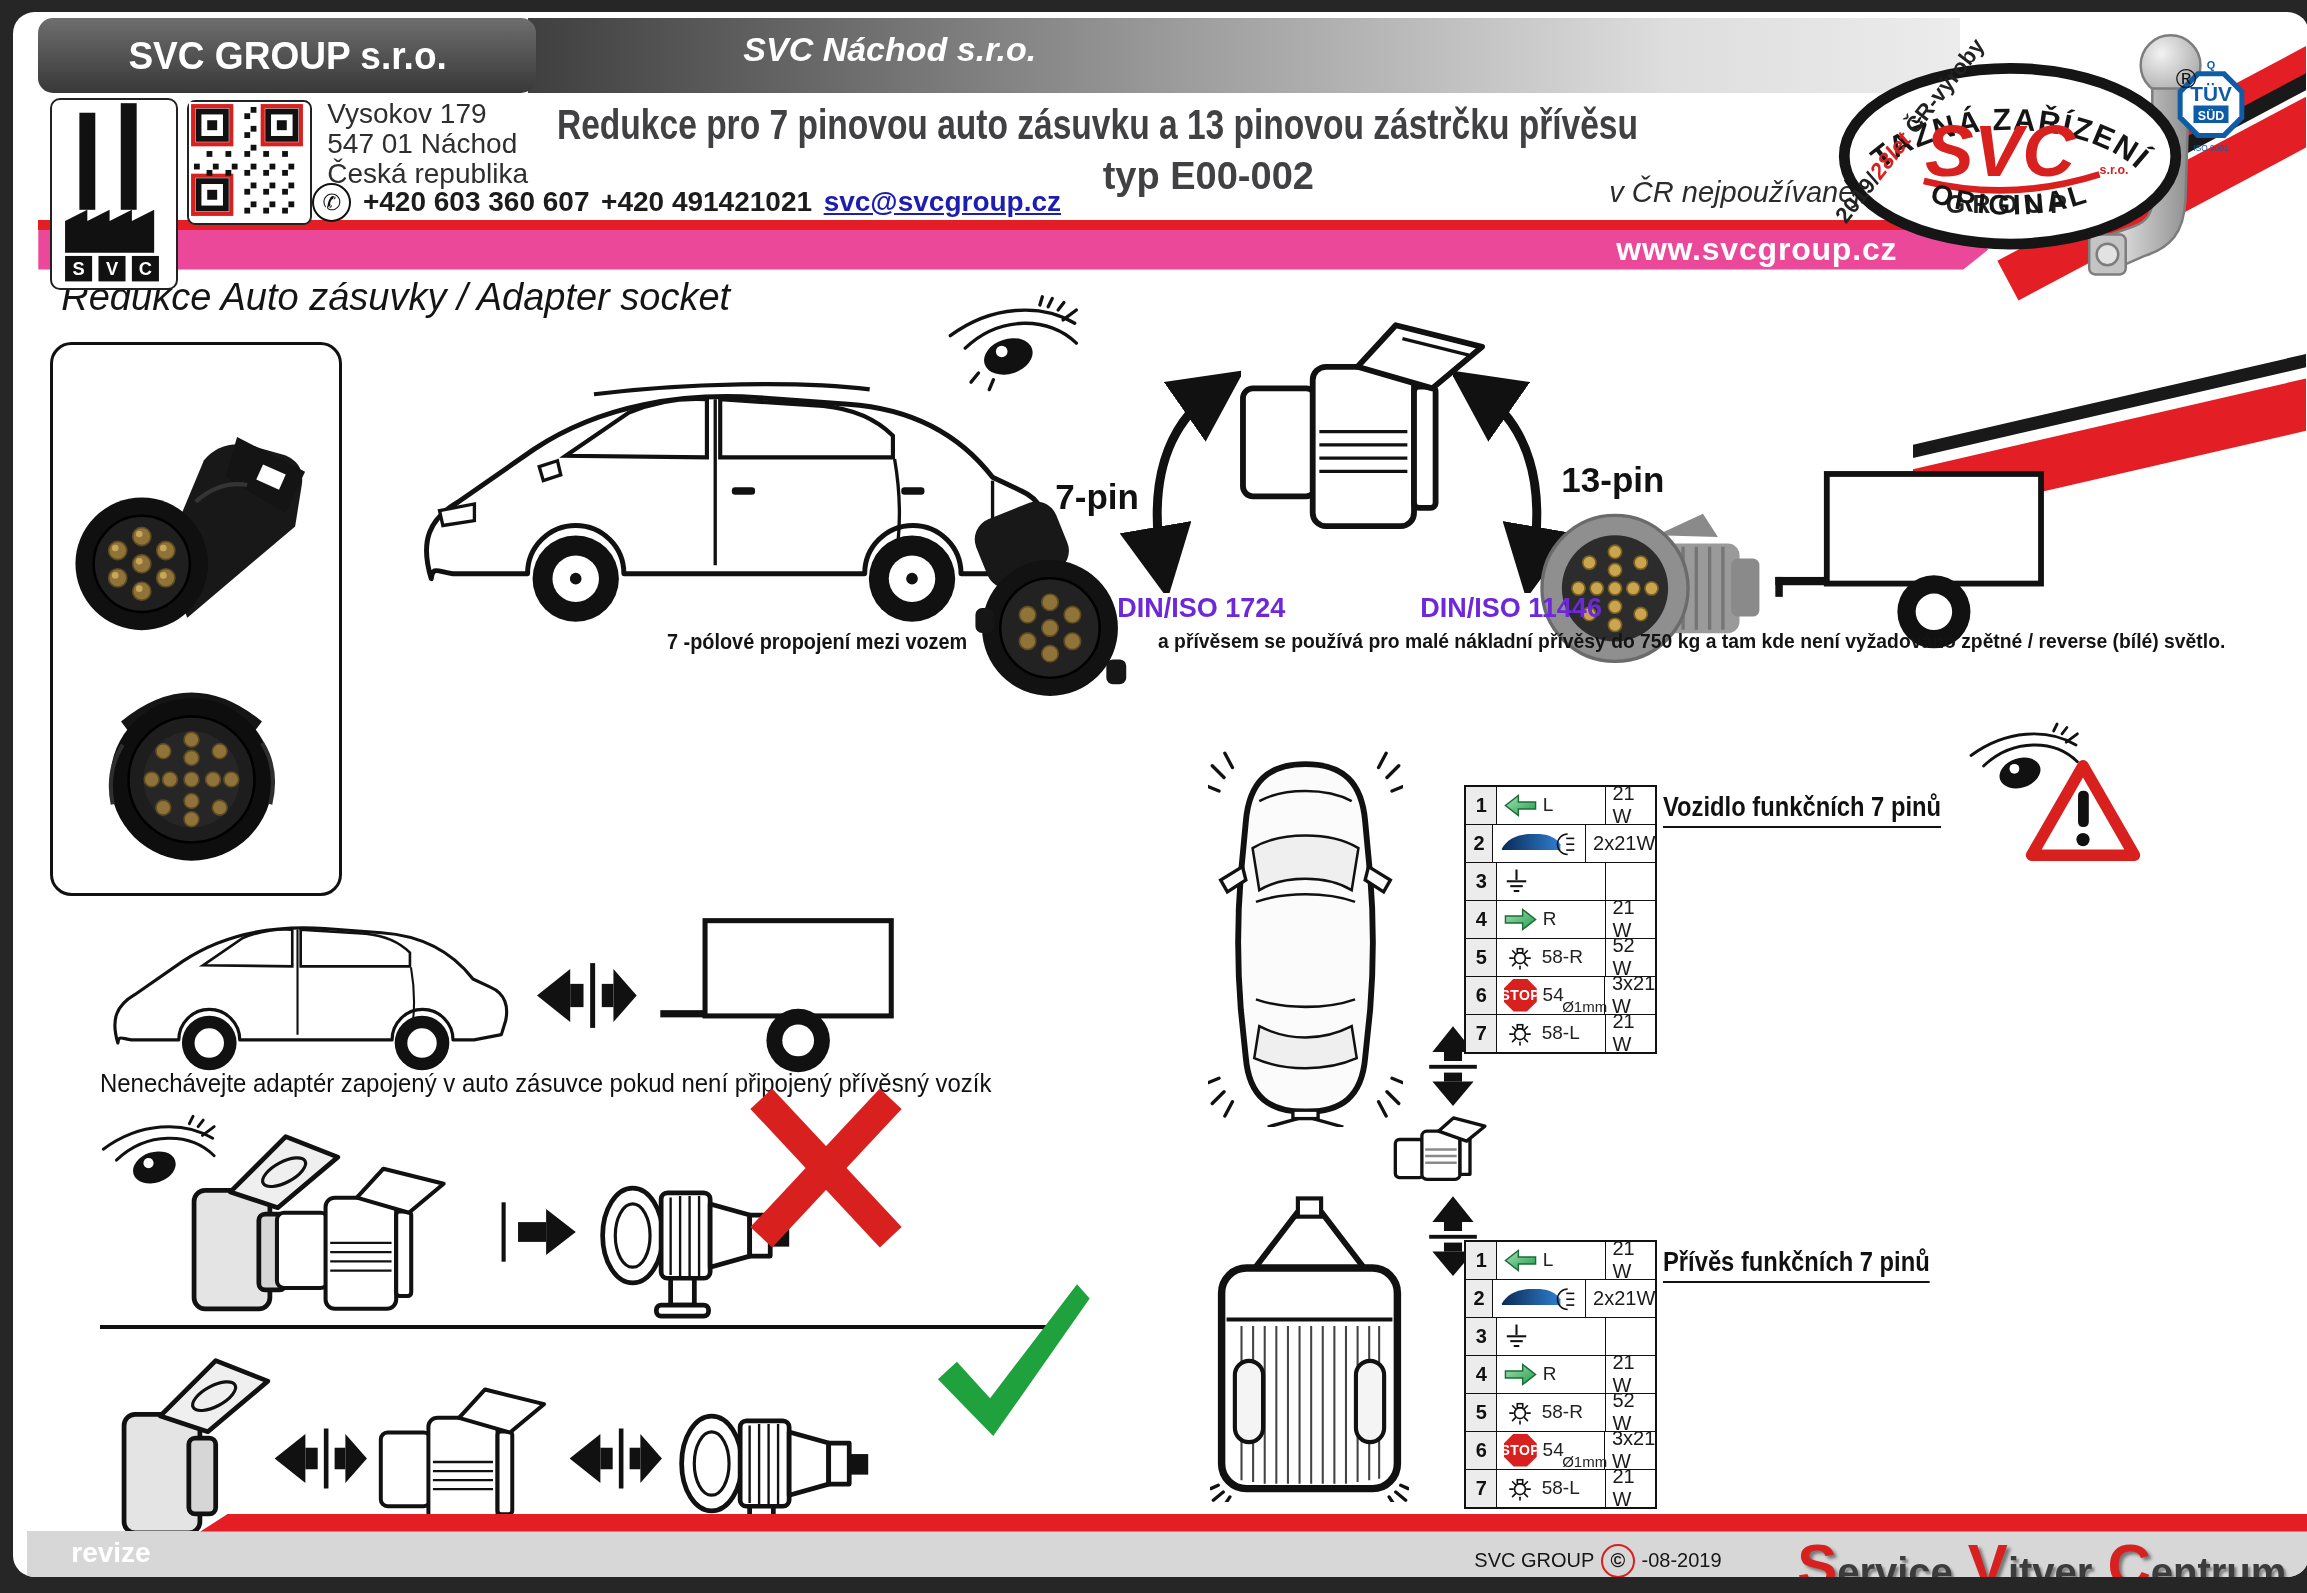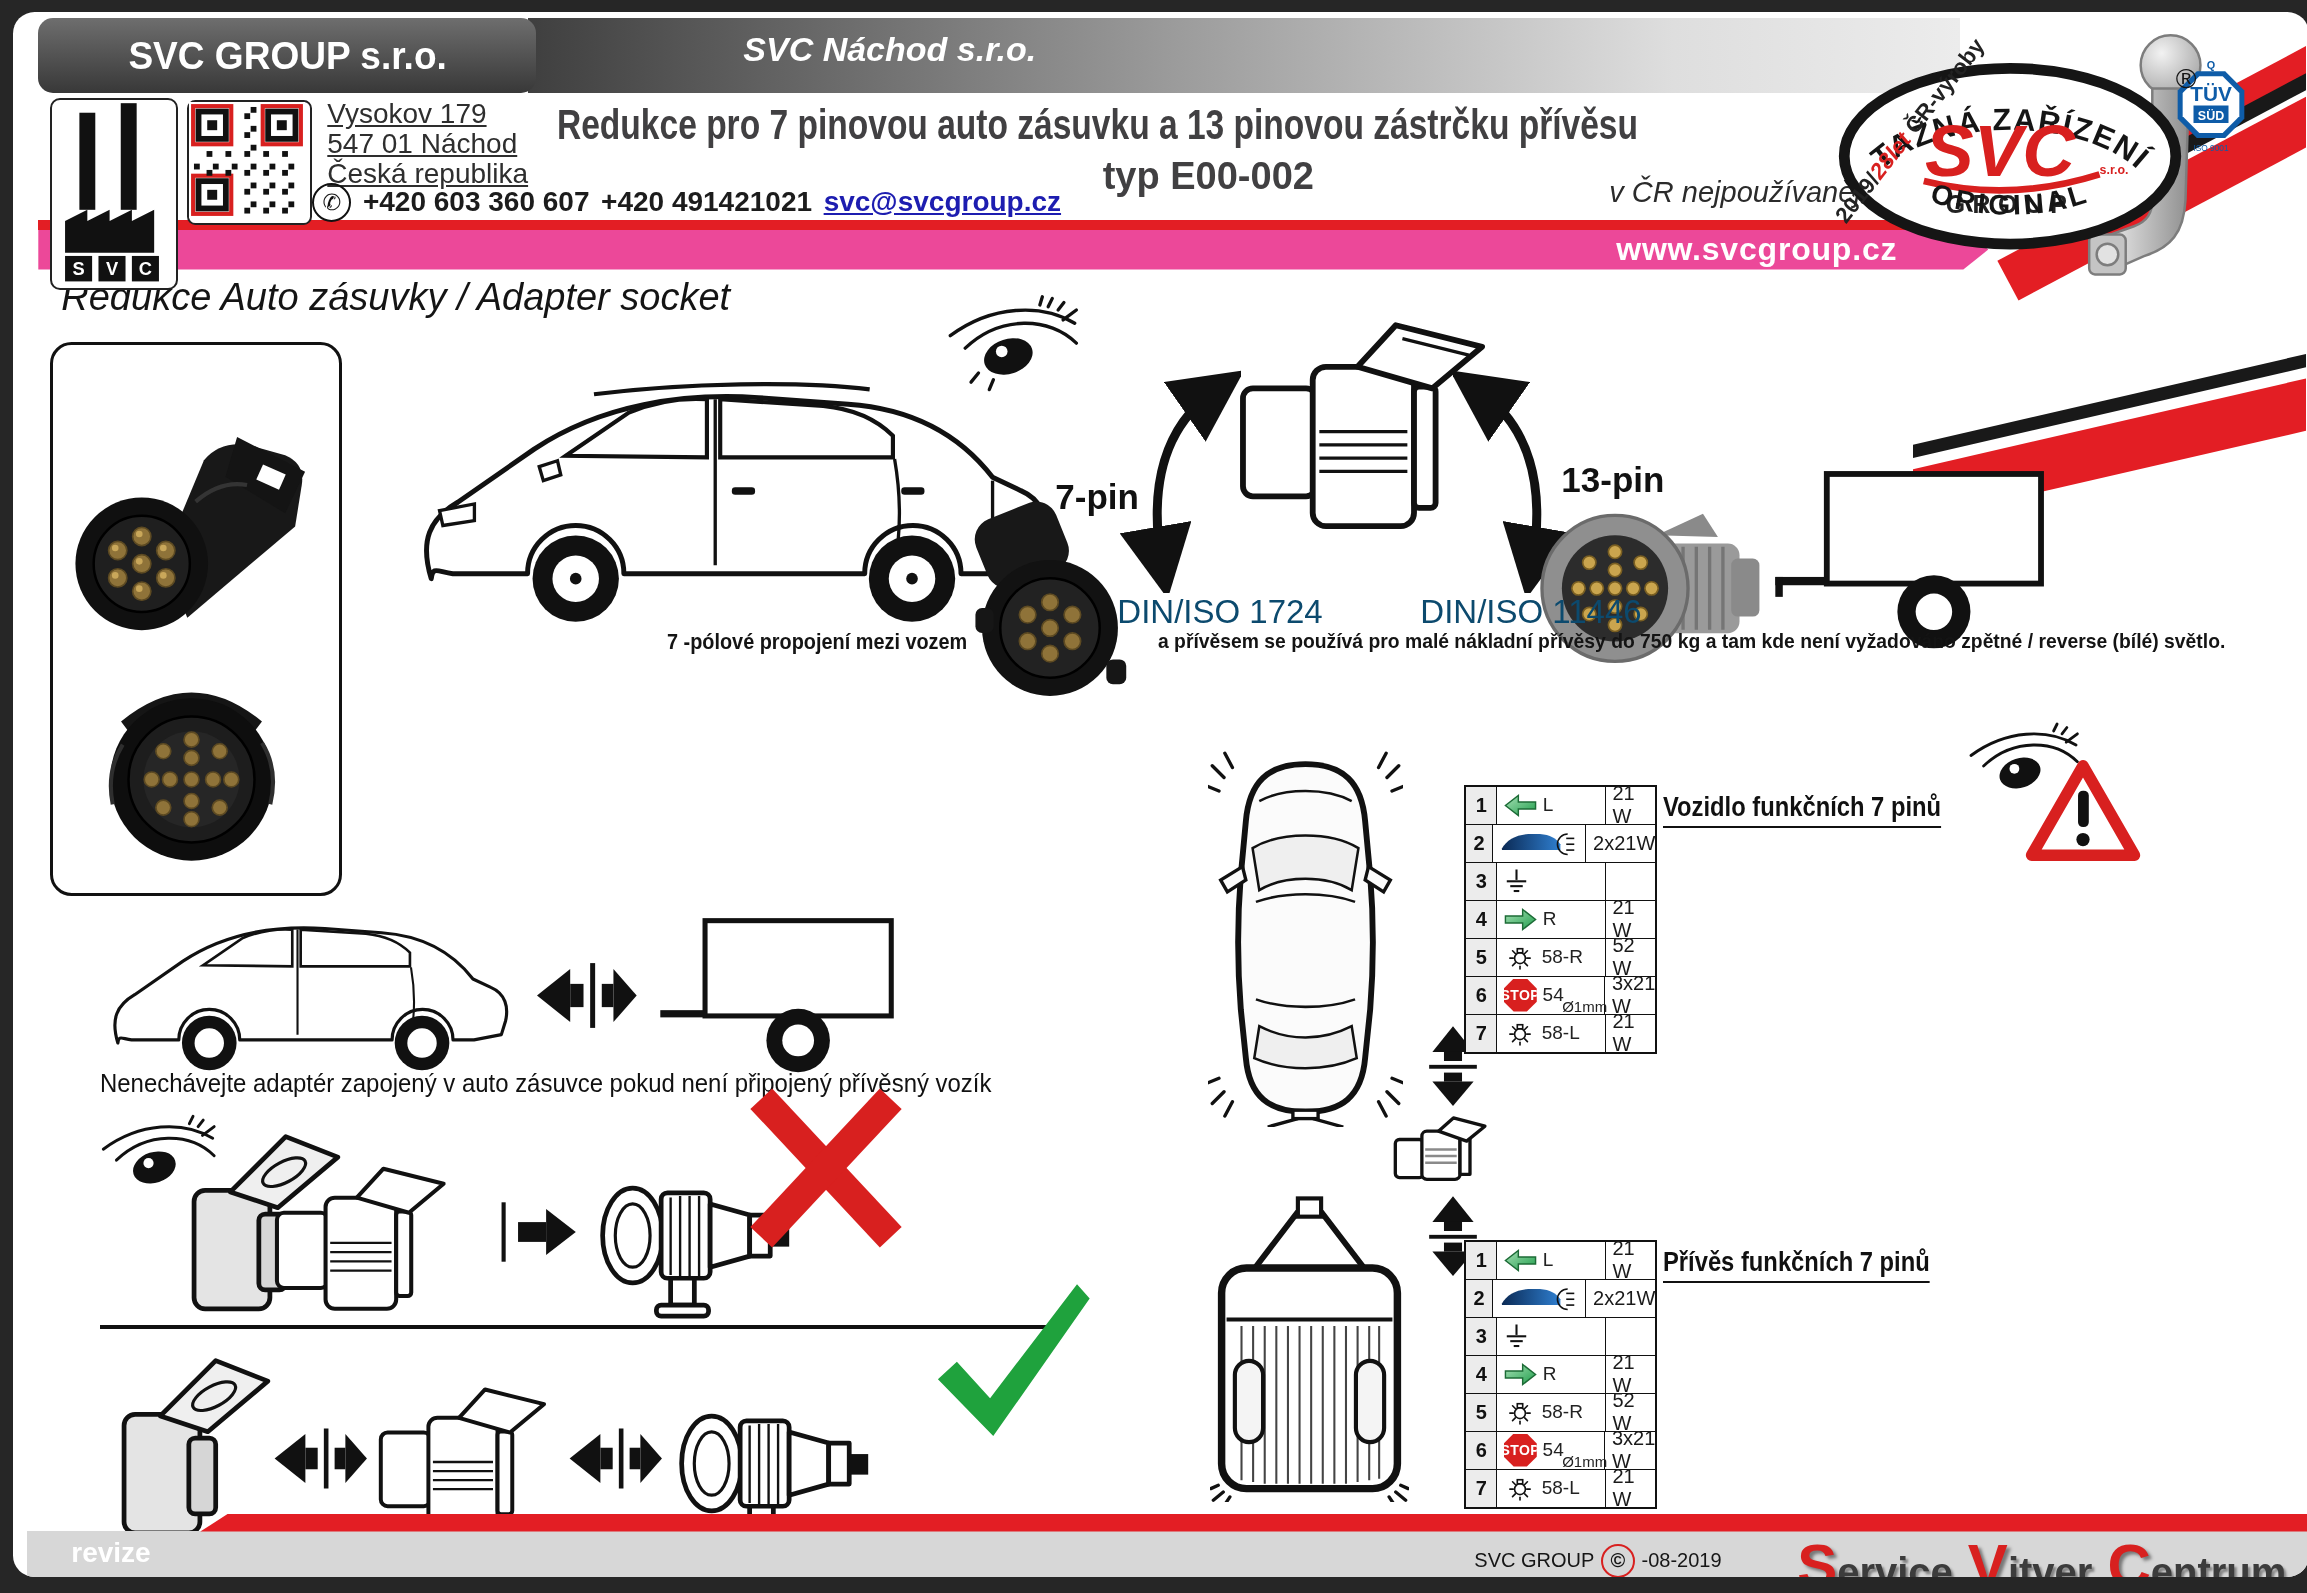--- a/index.html
+++ b/index.html
@@ -5,21 +5,21 @@
   html,body{margin:0;padding:0;background:#555;}
   .page{position:relative;width:2307px;height:1593px;background:#262626;font-family:"Liberation Sans",sans-serif;overflow:hidden;}
   .sheet{position:absolute;left:13.3px;top:11.6px;width:2280px;height:1565px;background:#ffffff;border-radius:21.6px;overflow:hidden;padding-left:16px;}
   .abs{position:absolute;}
   .nowrap{white-space:nowrap;}
   
   .company-bar{left:25px;top:6.6px;width:498px;height:75px;background:linear-gradient(#6e6e6e,#383838);border-radius:15px;display:flex;align-items:center;justify-content:center;z-index:3;}
   .company-bar span{color:#fff;font-size:39px;font-weight:bold;transform:scaleX(.95);white-space:nowrap;}
   .grad-band{left:515px;top:6.6px;width:1432px;height:75px;background:linear-gradient(to right,#3f3f3f,#9b9b9b 45%,#dedede 80%,#ececec);z-index:1;}
   .nachod{left:730px;top:18px;color:#fff;font-size:34px;font-weight:bold;font-style:italic;z-index:4;}
-  .addr{left:314px;color:#2e2e2e;font-size:28px;z-index:3;text-decoration:underline;}
+  .addr{left:314px;color:#2e2e2e;font-size:28px;z-index:3;}
   .phone-row{left:299px;top:171px;display:flex;align-items:center;gap:11.6px;z-index:3;}
   .phone-ico{width:35px;height:35px;border:2.5px solid #111;border-radius:50%;display:flex;align-items:center;justify-content:center;font-size:22.4px;color:#111;}
   .phones{font-size:28px;font-weight:bold;color:#1c1c1c;}
   .email{font-size:28px;font-weight:bold;color:#1d1db0;text-decoration:underline;}
   .main-title{left:544px;top:88px;font-size:43px;font-weight:bold;color:#414042;white-space:nowrap;transform:scaleX(.78);transform-origin:0 0;z-index:3;}
   .typ-title{left:1054px;top:143px;width:282px;text-align:center;font-size:38px;font-weight:bold;color:#414042;z-index:3;}
   .subtitle{left:1596px;top:164px;font-size:29px;font-style:italic;color:#2b2b2b;z-index:3;white-space:nowrap;}
   .red-line{left:25px;top:208px;width:1950px;height:10px;background:#e31e24;z-index:2;}
   .black-band{left:25px;top:218px;width:1950px;height:40px;background:#ec4899;z-index:2;
     clip-path:polygon(0 0,calc(100% - 25px) 0,100% 50%,calc(100% - 25px) 100%,0 100%);
@@ -28,21 +28,21 @@
   .stripe-box{overflow:hidden;z-index:1;}
   .bar{position:absolute;}
   .stamp-side{left:1784px;top:106px;transform:rotate(-52deg);font-size:22.4px;font-weight:bold;color:#222;z-index:6;white-space:nowrap;}
   .stamp-side .red{color:#d8201f;font-style:italic;}
   
   .kat-box{left:37px;top:330px;width:286px;height:548px;border:3.3px solid #111;border-radius:21.6px;z-index:2;background:#fff;}
   .kat-label{left:56px;top:352px;font-size:28px;color:#111;}
   .kat-num{left:137px;top:342px;font-size:38px;font-weight:bold;color:#111;}
   .sec-heading{left:48px;top:264px;font-size:38px;font-style:italic;color:#141414;z-index:2;white-space:nowrap;}
   .pinlbl{font-size:35px;font-weight:bold;color:#111;z-index:3;}
-  .dinlbl{font-size:33px;font-weight:normal;color:#0c4a6e;z-index:3;white-space:nowrap;}
+  .dinlbl{font-size:27px;font-weight:bold;color:#6d28d9;z-index:3;white-space:nowrap;}
   .cap{font-size:21.6px;font-weight:bold;color:#141414;white-space:nowrap;transform:scaleX(.92);transform-origin:0 0;z-index:3;}
   .warn-text{left:87px;top:1056px;font-size:26.6px;color:#111;white-space:nowrap;transform:scaleX(.9);transform-origin:0 0;z-index:3;}
   .divider{left:87px;top:1313px;width:946px;height:4.1px;background:#111;z-index:2;}
   
   .ptable{width:189px;border:2.5px solid #111;background:#fff;z-index:3;}
   .prow{display:flex;height:37px;border-bottom:1.7px solid #111;}
   .prow:last-child{border-bottom:none;}
   .pnum{width:30px;background:#ececec;border-right:1.7px solid #111;display:flex;align-items:center;justify-content:center;font-size:20px;font-weight:bold;color:#111;}
   .pfunc{width:101px;display:flex;align-items:center;gap:5.8px;padding-left:6.6px;border-right:1.7px solid #111;position:relative;}
   .plabel{font-size:19px;color:#222;}

